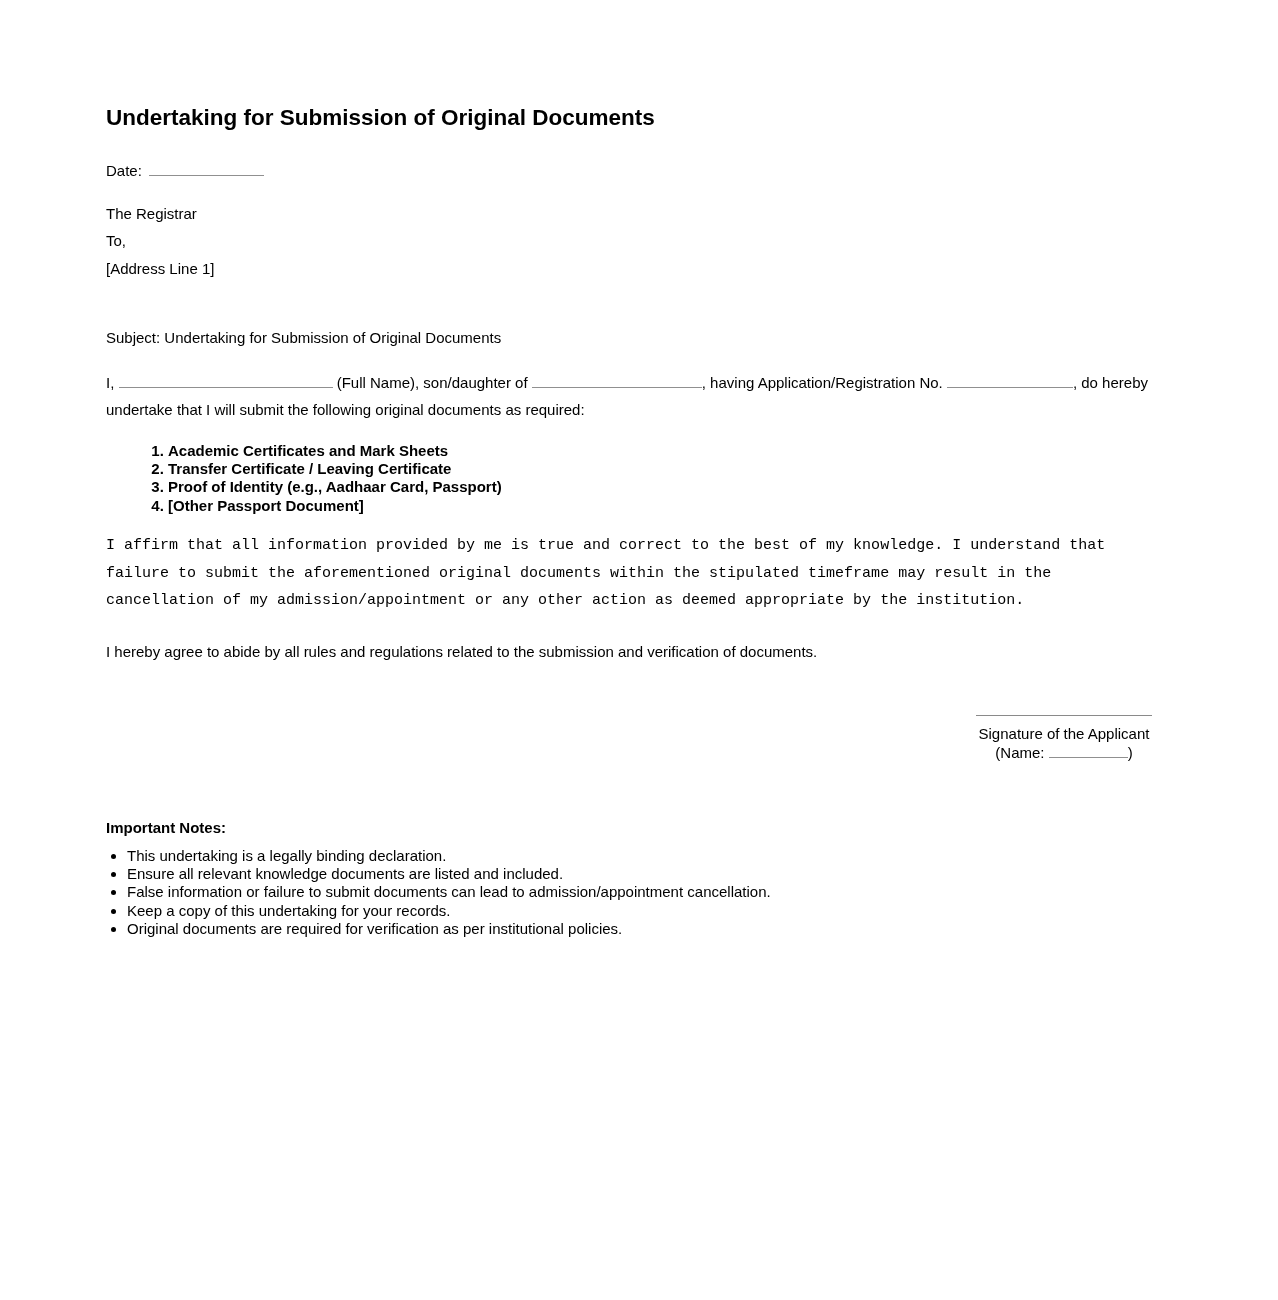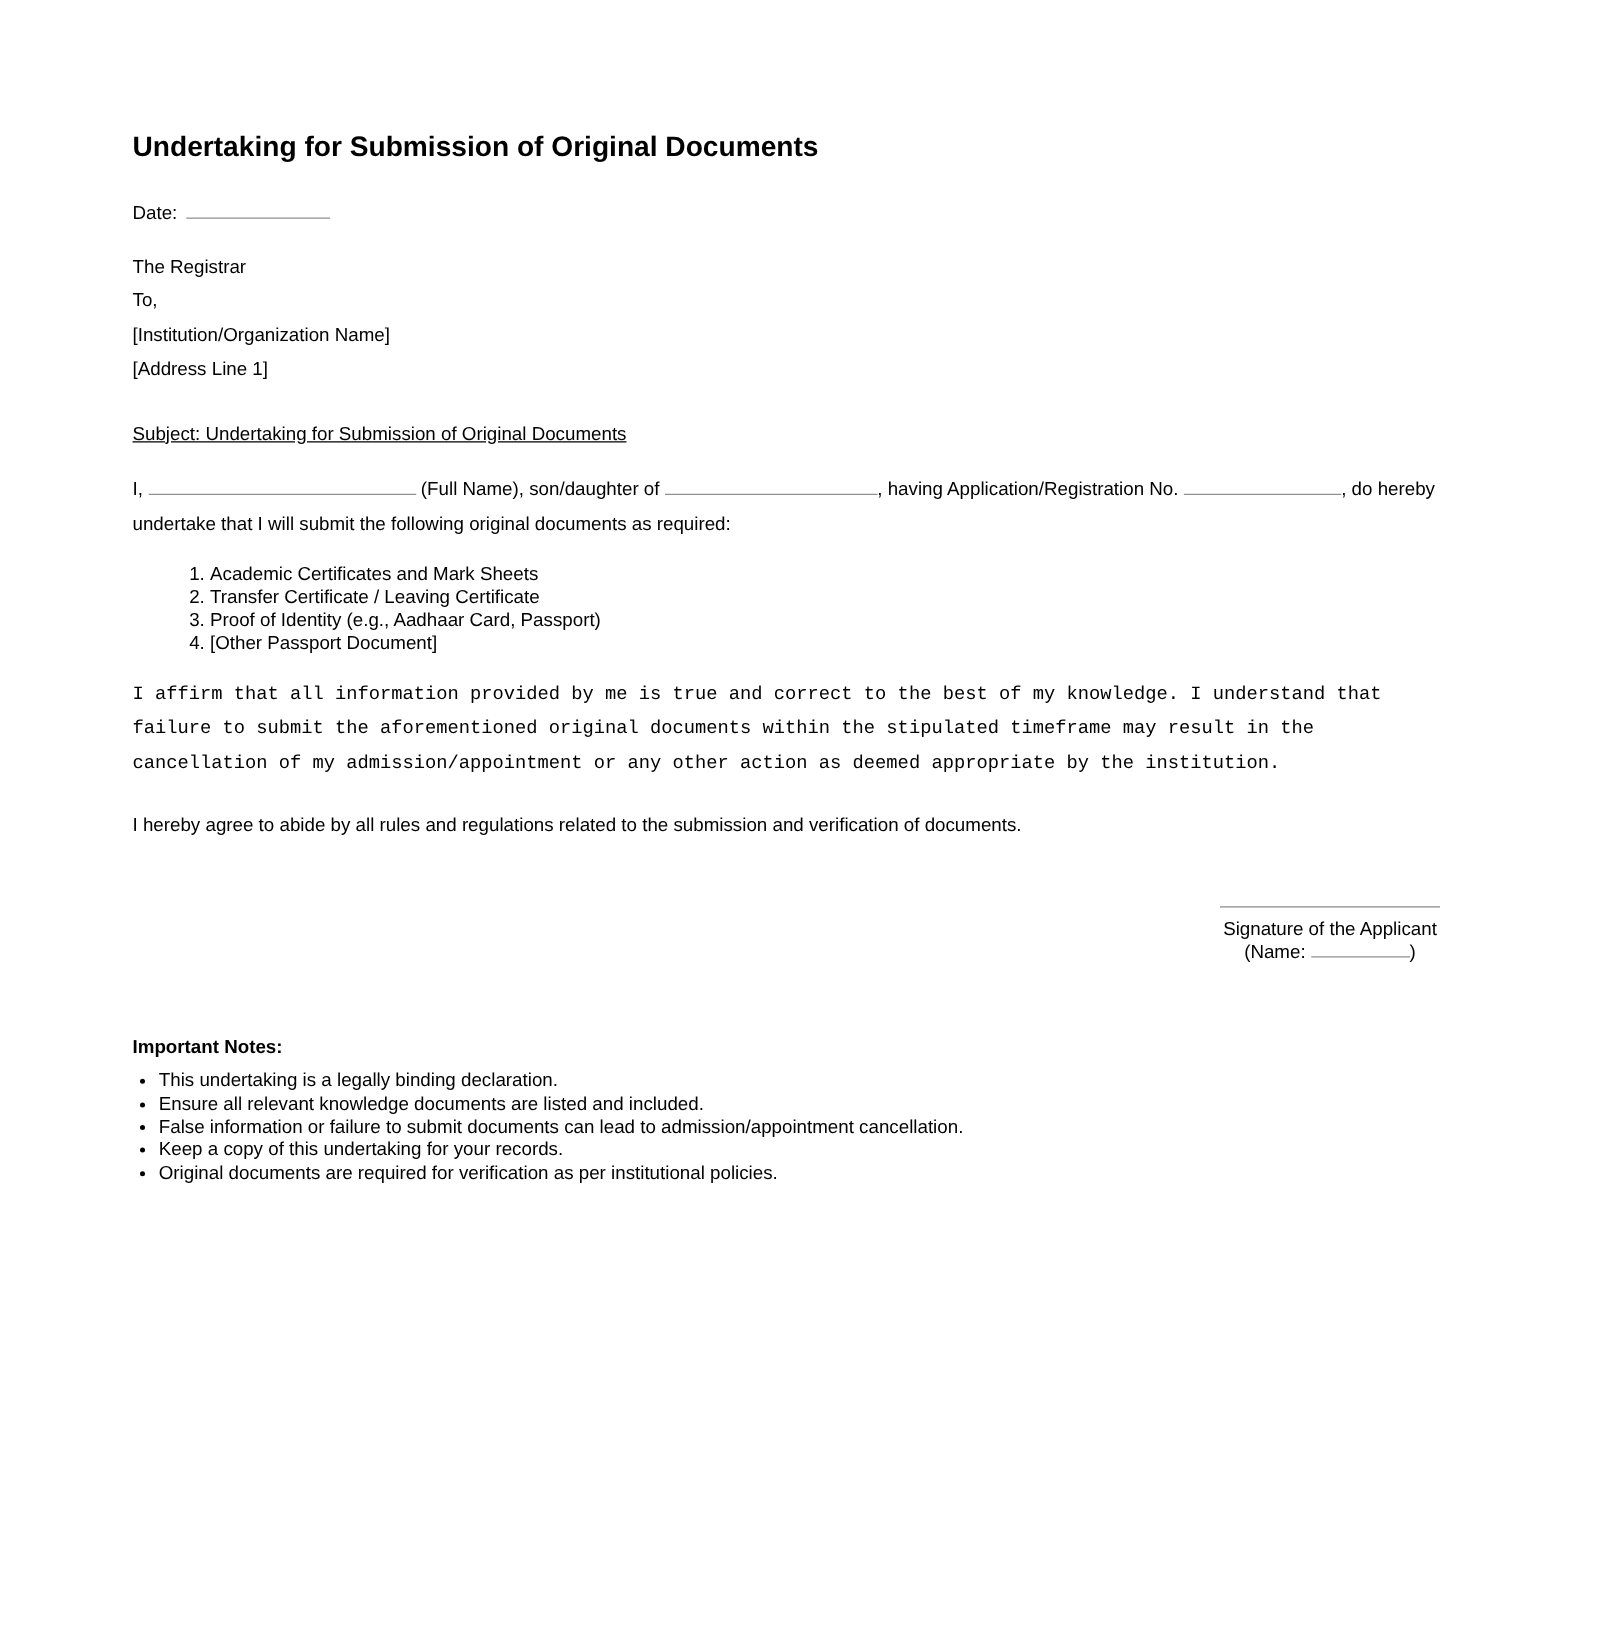--- a/index.html
+++ b/index.html
@@ -26,21 +26,21 @@
     font-weight: bold;
     margin: 0 0 26px 0;
     color: #000000;
   }
   .line {
     line-height: 27.5px;
     margin: 0;
   }
   .date-row { margin-top: 25px; }
   .addr-block { margin-top: 15px; }
-  .subject-line { margin-top: 24px; text-decoration: underline; }
+  .subject-line { margin-top: 42px; }
   .para {
     line-height: 27.5px;
     margin: 0;
   }
   .intro-para { margin-top: 17px; }
   .affirm-para { margin-top: 17px; font-family: Liberation Mono, monospace; }
   .agree-para { margin-top: 23px; }
   .blank {
     display: inline-block;
     border-bottom: 1px solid #909090;
@@ -49,20 +49,21 @@
   }
   .blank-date  { width: 115px; margin-left: 3px; }
   .blank-name-full { width: 214px; }
   .blank-parent    { width: 170px; }
   .blank-regno     { width: 126px; }
   .blank-sig-name  { width: 79px; }
   ol.doc-list {
     margin: 18px 0 4px 0;
     padding: 0 0 0 62px;
     line-height: 18.4px;
+    font-weight: bold;
   }
   ol.doc-list li { margin: 0; }
   .signature-block {
     width: 176px;
     margin: 50px 0 0 auto;
     text-align: center;
     line-height: 18.5px;
   }
   .signature-rule {
     border: none;
@@ -87,21 +88,20 @@
 
 <div class="page">
 
   <h1 class="doc-title">Undertaking for Submission of Original Documents</h1>
 
   <p class="line date-row"><span>Date:</span> <span class="blank blank-date"></span></p>
 
   <div class="addr-block">
     <div class="line">The Registrar</div>
     <div class="line">To,</div>
-    <div class="line">[Institution/Organization Name]</div>
     <div class="line">[Address Line 1]</div>
   </div>
 
   <p class="line subject-line">Subject: Undertaking for Submission of Original Documents</p>
 
   <p class="para intro-para"><span>I,</span> <span class="blank blank-name-full"></span> <span>(Full Name), son/daughter of</span> <span class="blank blank-parent"></span><span>, having Application/Registration No.</span> <span class="blank blank-regno"></span><span>, do hereby undertake that I will submit the following original documents as required:</span></p>
 
   <ol class="doc-list">
     <li>Academic Certificates and Mark Sheets</li>
     <li>Transfer Certificate / Leaving Certificate</li>

